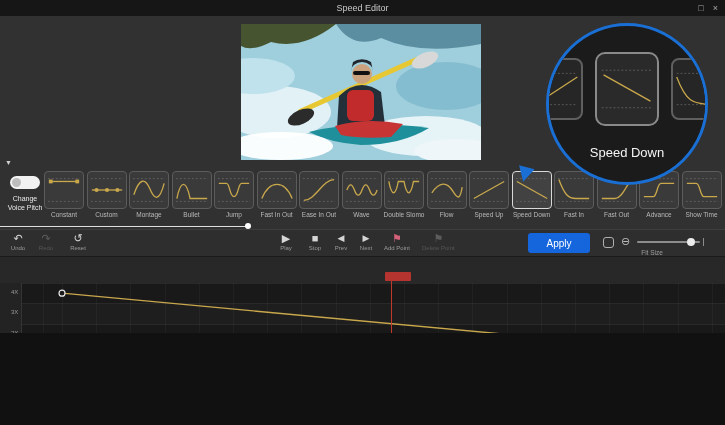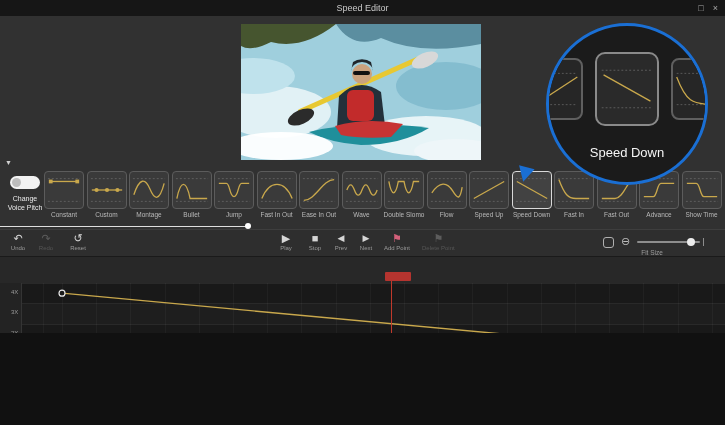--- a/index.html
+++ b/index.html
@@ -359,20 +359,21 @@
       <span class="tlabel">Next</span>
     </div>
     <div class="tbtn" style="left:384px">
       <span class="ticon flag-on">⚑</span>
       <span class="tlabel">Add Point</span>
     </div>
     <div class="tbtn disabled" style="left:422px">
       <span class="ticon">⚑</span>
       <span class="tlabel">Delete Point</span>
     </div>
+    <div class="apply-btn">Apply</div>
     <div class="fit-icon"></div>
     <div class="zoom-out">⊖</div>
     <div class="slider-track"></div>
     <div class="slider-knob"></div>
     <div class="slider-end"></div>
     <div class="fit-label">Fit Size</div>
   </div>
 
   <div class="tl-header">
     

